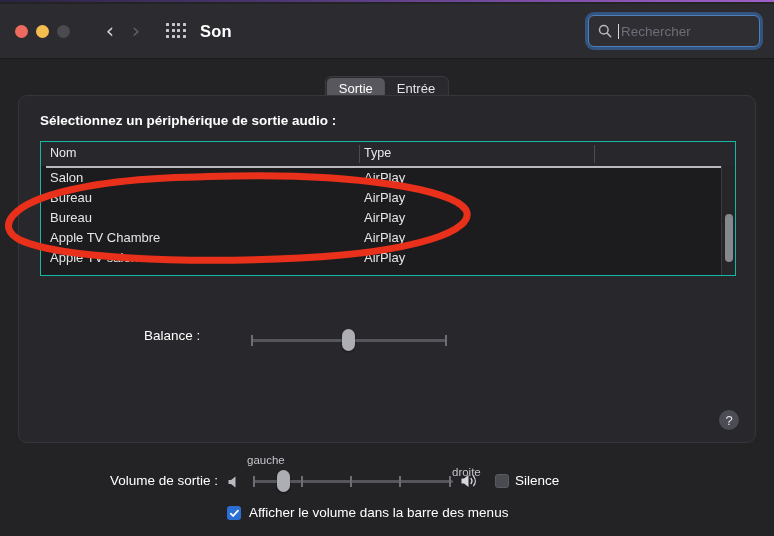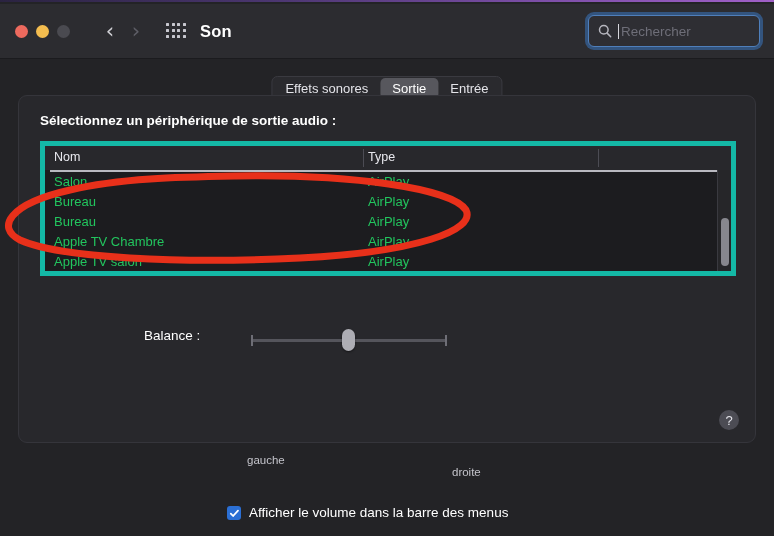--- a/index.html
+++ b/index.html
@@ -96,39 +96,39 @@
   #panel-title {
     position: absolute; left: 21px; top: 17px;
     font-size: 13.5px; font-weight: bold; color: #ffffff;
   }
 
   
   #table {
     position: absolute; left: 21px; top: 45px;
     width: 696px; height: 135px;
     background: #1c1c1f;
-    border: 5px solid #14b8a6;
+    border: 1px solid #14b8a6;
     overflow: hidden;
   }
   #thead { position: relative; height: 24px; background: #28282c; }
   .th {
     position: absolute; top: 4px; font-size: 12.5px; color: #e8e8ee;
   }
   .th-nom { left: 9px; }
   .th-type { left: 323px; }
   .colsep {
     position: absolute; top: 3px; width: 1px; height: 18px; background: #4c4c54;
   }
   #hline {
     position: absolute; left: 5px; top: 24px; width: 676px; height: 2px;
     background: #b9b9c0;
   }
   #rows { position: absolute; top: 27px; left: 0; right: 0; }
   .row { position: relative; height: 20px; }
-  .cell { position: absolute; font-size: 13px; color: #22c55e; top: 1px; }
+  .cell { position: absolute; font-size: 13px; color: #e5e5e5; top: 1px; }
   .c-name { left: 9px; }
   .c-type { left: 323px; }
 
   #vscroll {
     position: absolute; right: 0; top: 24px; width: 14px; bottom: 0;
     background: #262629; border-left: 1px solid #3a3a40;
   }
   #vthumb {
     position: absolute; left: 3px; top: 48px; width: 8px; height: 48px;
     background: #87878e; border-radius: 4px;
@@ -228,21 +228,20 @@
       <svg id="search-icon" width="14" height="14" viewBox="0 0 14 14">
         <circle cx="5.8" cy="5.8" r="4.3" fill="none" stroke="#b6b6be" stroke-width="1.5"></circle>
         <line x1="9.1" y1="9.1" x2="12.7" y2="12.7" stroke="#b6b6be" stroke-width="1.5" stroke-linecap="round"></line>
       </svg>
       <div id="search-caret"></div>
       <span id="search-ph">Rechercher</span>
     </div>
   </div>
 
   <div id="tabs">
-    <div class="tab">Effets sonores</div>
     <div class="tab active">Sortie</div>
     <div class="tab">Entrée</div>
   </div>
 
   <div id="panel">
     <div id="panel-title">Sélectionnez un périphérique de sortie audio :</div>
 
     <div id="table">
       <div id="thead">
         <div class="th th-nom">Nom</div>
@@ -287,20 +286,46 @@
       <div class="stick" style="left:0"></div>
       <div class="stick" style="left:194px"></div>
       <div class="sthumb" style="left:91px"></div>
     </div>
     <div id="bal-gauche">gauche</div>
     <div id="bal-droite">droite</div>
 
     <div id="help-btn">?</div>
   </div>
 
+  <div id="volrow">
+    <div id="vol-label">Volume de sortie :</div>
+
+    <svg id="spk-min" width="16" height="16" viewBox="0 0 16 16">
+      <path d="M9.5 2.5 L5 6 H2.5 v4 H5 l4.5 3.5 z" fill="#b9b9c0"></path>
+    </svg>
+
+    <div id="vol-slider">
+      <div class="strack"></div>
+      <div class="stick" style="left:0"></div>
+      <div class="stick" style="left:48px"></div>
+      <div class="stick" style="left:97px"></div>
+      <div class="stick" style="left:146px"></div>
+      <div class="stick" style="left:196px"></div>
+      <div class="sthumb" style="left:24px"></div>
+    </div>
+
+    <svg id="spk-max" width="22" height="18" viewBox="0 0 22 18">
+      <path d="M9.5 3 L5 6.5 H2.5 v5 H5 L9.5 15 z" fill="#d6d6dc"></path>
+      <path d="M12 6.4 a4.3 4.3 0 0 1 0 5.2" fill="none" stroke="#d6d6dc" stroke-width="1.3" stroke-linecap="round"></path>
+      <path d="M14.6 4.3 a7.4 7.4 0 0 1 0 9.4" fill="none" stroke="#d6d6dc" stroke-width="1.3" stroke-linecap="round"></path>
+    </svg>
+
+    <div id="mute-box"></div>
+    <div id="mute-label">Silence</div>
+  </div>
 
   <div id="showvol-row">
     <div id="showvol-box">
       <svg width="11" height="11" viewBox="0 0 11 11">
         <path d="M1.8 5.6 L4.1 8 L9 2.6" fill="none" stroke="#ffffff" stroke-width="1.8" stroke-linecap="round" stroke-linejoin="round"></path>
       </svg>
     </div>
     <div id="showvol-label">Afficher le volume dans la barre des menus</div>
   </div>
 

